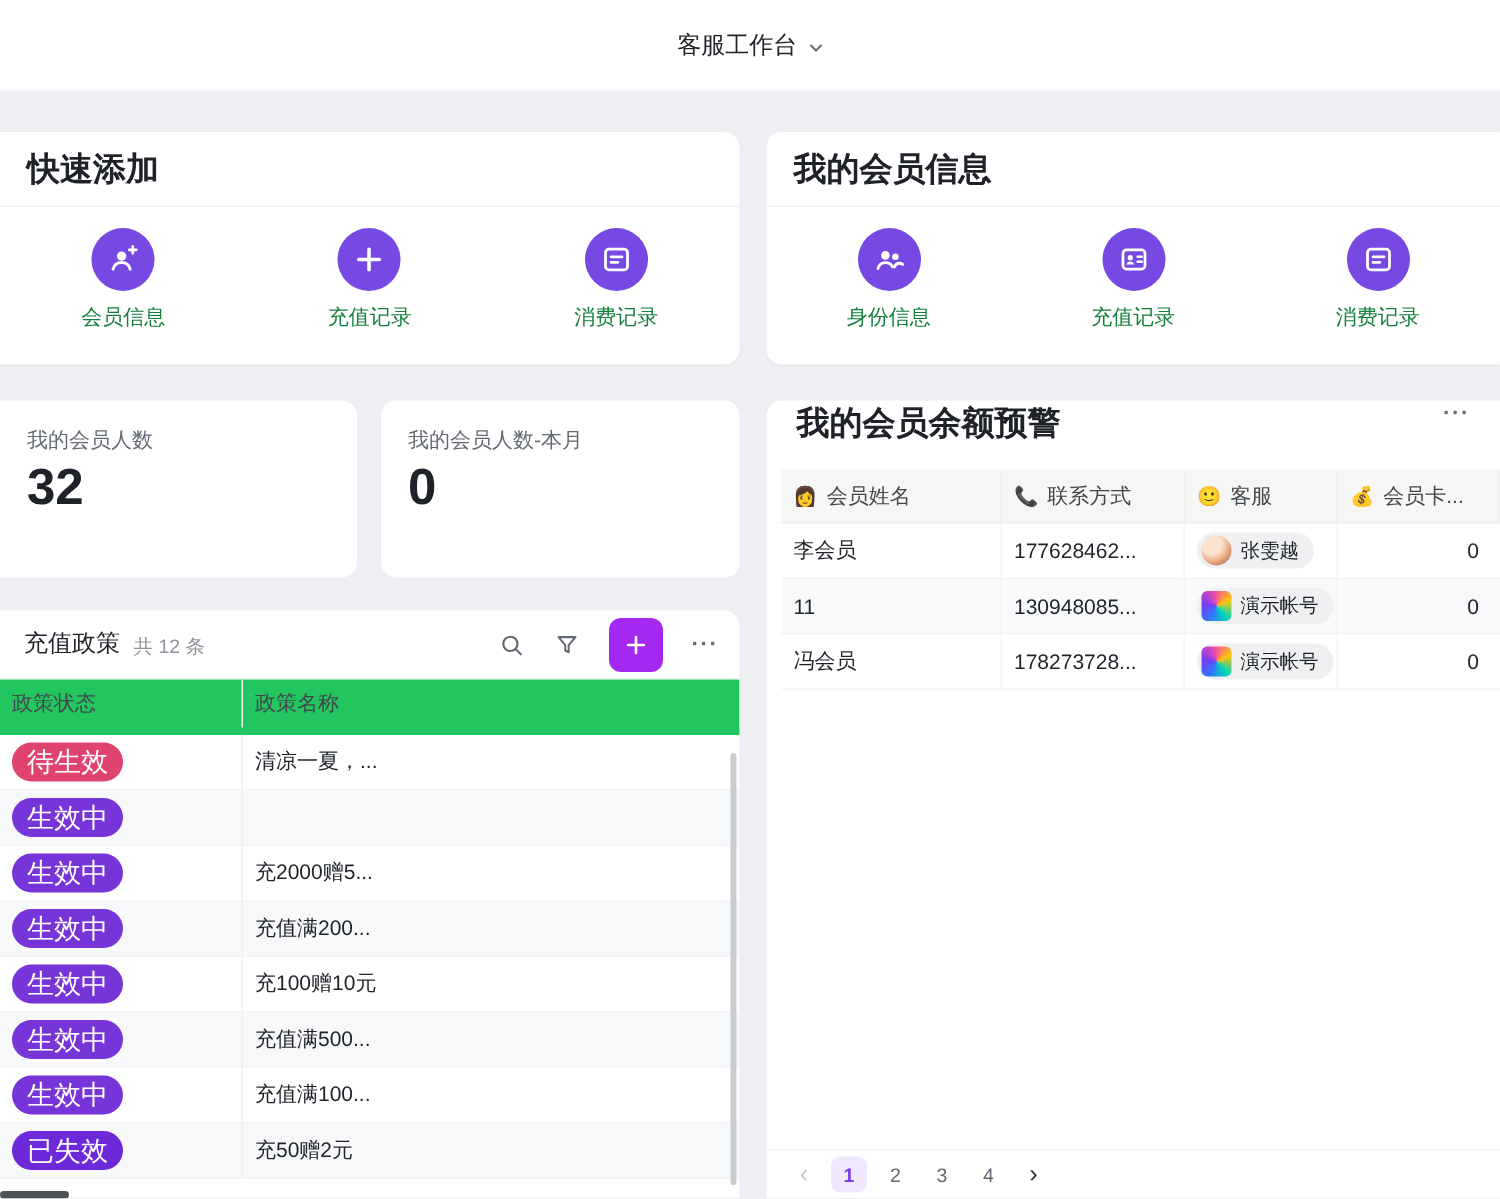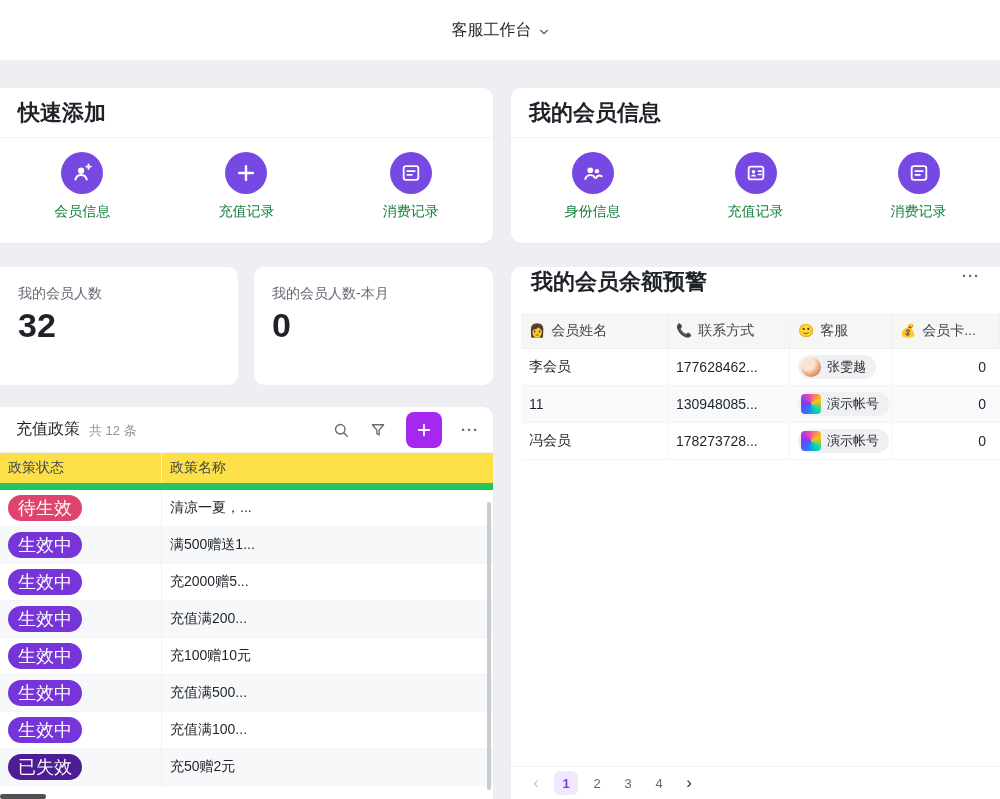--- a/index.html
+++ b/index.html
@@ -37,29 +37,29 @@
   .stat-value{font-size:34px;font-weight:700;margin-top:3px;color:#1F2329}
   
   .card-policy{left:0;top:407px;width:493px;height:392px;border-radius:0 10px 0 0;overflow:hidden}
   .policy-head{height:46px;display:flex;align-items:center;padding:0 14px 0 16px;border-bottom:1px solid #F2F3F4}
   .policy-title{font-size:16px;font-weight:400}
   .policy-count{font-size:13px;color:#8F959E;margin-left:9px;margin-top:2px}
   .policy-tools{margin-left:auto;display:flex;align-items:center;gap:19px}
   .tool-btn{display:flex;align-items:center;justify-content:center;cursor:pointer}
   .add-btn{width:36px;height:36px;border-radius:8px;background:#A428F0;display:flex;align-items:center;justify-content:center;cursor:pointer}
   .more-dots{color:#646A73;font-size:15px;font-weight:700;letter-spacing:1px;cursor:pointer}
-  .ptable-head{display:flex;height:37px;background:#fde047;border-bottom:7px solid #22c55e;font-size:14px;color:#42474E}
+  .ptable-head{display:flex;height:37px;background:#22c55e;border-bottom:5px solid #22c55e;font-size:14px;color:#42474E}
   .pcol-status{width:162px;padding-left:8px;display:flex;align-items:center;border-right:1px solid #EFF0F1;height:100%}
   .pcol-name{flex:1;padding-left:8px;display:flex;align-items:center;height:100%}
   .prow{display:flex;height:37px;border-bottom:1px solid #F3F4F5;font-size:14px;cursor:pointer}
   .prow:nth-child(even){background:#F7F8F9}
   .badge{color:#fff;font-size:18px;padding:4px 10px;border-radius:999px;line-height:1;white-space:nowrap}
   .badge--pending{background:#E0436E}
   .badge--active{background:#7734D8}
-  .badge--expired{background:#4c1d95}
+  .badge--expired{background:#6d28d9}
   .v-scroll{position:absolute;right:2px;top:95px;width:4px;height:288px;border-radius:2px;background:#C9CCD1;cursor:pointer}
   .h-scroll{position:absolute;left:0;top:794px;width:46px;height:5px;background:#4E5256;border-radius:3px;cursor:pointer}
   
   .card-balance{left:511px;top:267px;width:489px;height:532px;border-radius:10px 0 0 0;overflow:hidden}
   .balance-head{height:46px;display:flex;align-items:flex-start;justify-content:space-between;padding:0 20px 0 20px}
   .btable{margin-left:10px}
   .btable-head{display:flex;height:36px;background:#F6F6F4;border-bottom:1px solid #ECEDEE;font-size:14px;color:#42474E}
   .bhcell{display:flex;align-items:center;gap:6px;padding-left:8px;border-right:1px solid #EFF0F1;height:100%}
   .bhcell .em{font-size:13px}
   .bcol-name{width:147px}
@@ -211,21 +211,20 @@
     <div class="prow">
       <div class="pcol-status">
           <span class="badge badge--pending">待生效</span>
         </div>
       <div class="pcol-name">清凉一夏，...</div>
     </div>
     <div class="prow">
       <div class="pcol-status">
           <span class="badge badge--active">生效中</span>
         </div>
-      <div class="pcol-name">满500赠送1...</div>
     </div>
     <div class="prow">
       <div class="pcol-status">
           <span class="badge badge--active">生效中</span>
         </div>
       <div class="pcol-name">充2000赠5...</div>
     </div>
     <div class="prow">
       <div class="pcol-status">
           <span class="badge badge--active">生效中</span>

